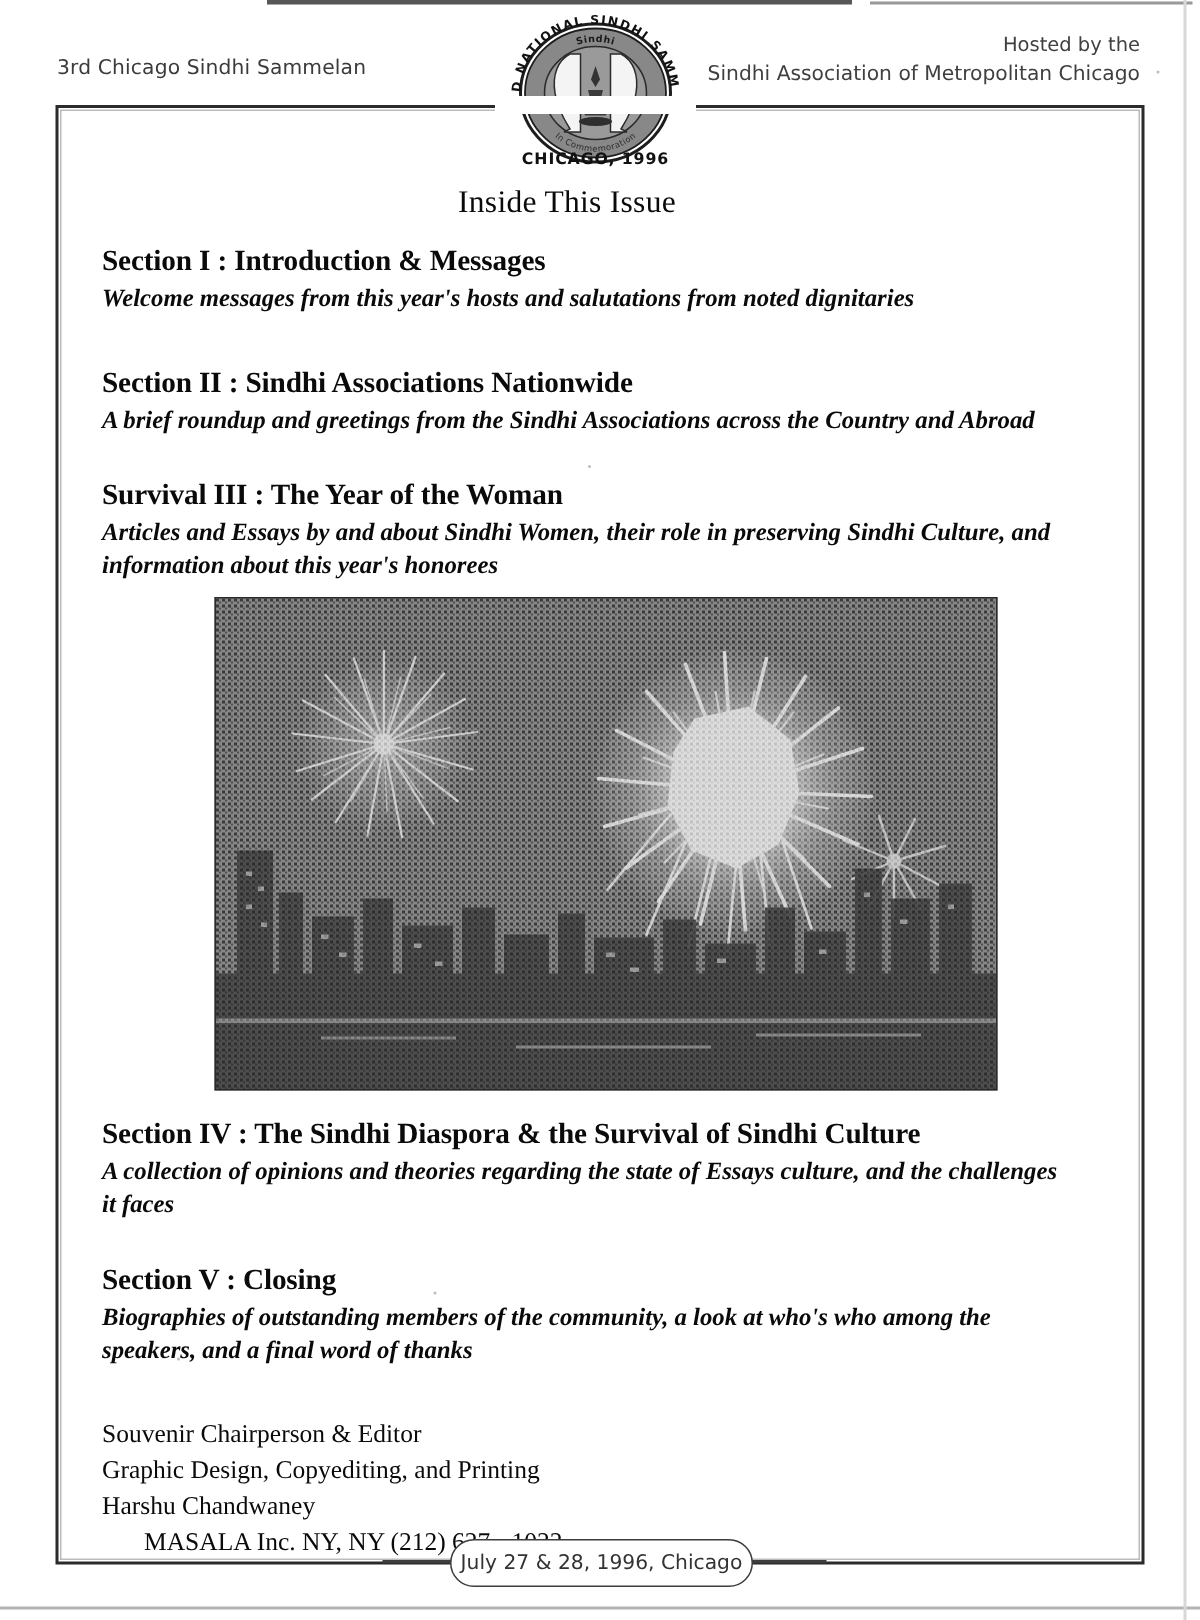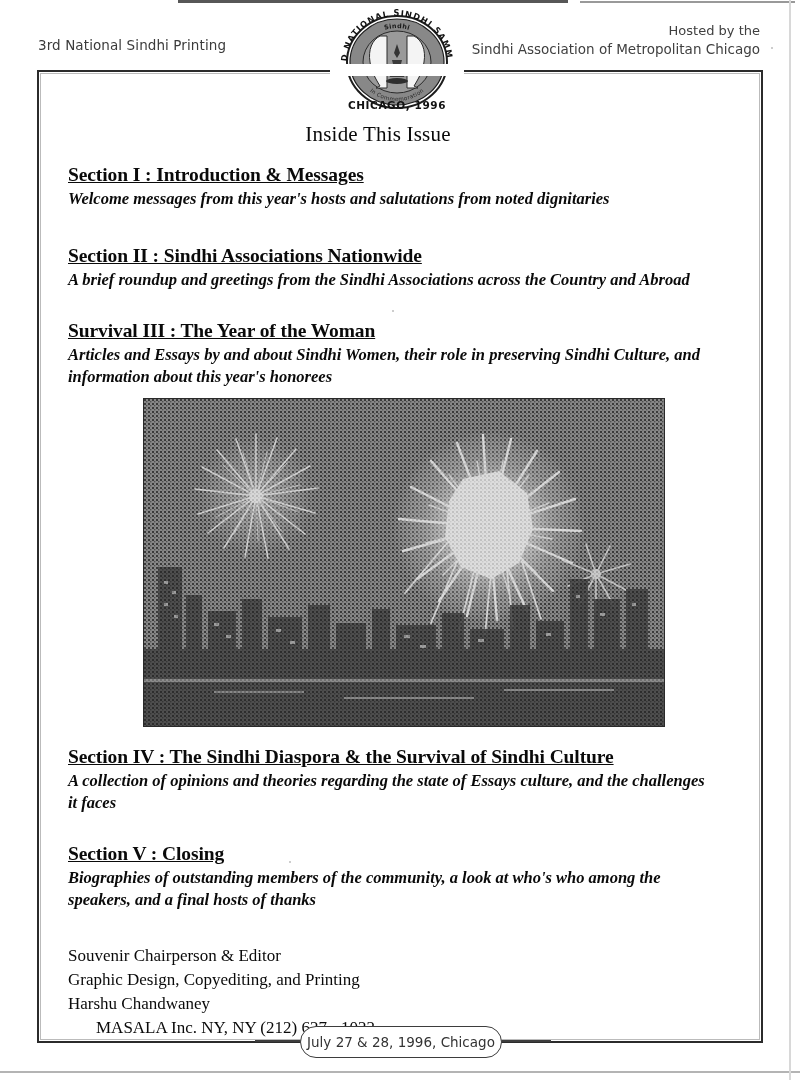--- a/index.html
+++ b/index.html
@@ -115,21 +115,20 @@
     margin: 0 0 16px 0;
   }
   .section { margin-bottom: 2px; }
   .sec-head {
     font-weight: bold;
     font-size: 19.5px;
     letter-spacing: -.1px;
     margin: 0;
     line-height: 23px;
     white-space: nowrap;
-    text-decoration: underline;
   }
   .sec-desc {
     font-style: italic;
     font-weight: bold;
     font-size: 16.5px;
     line-height: 22px;
     margin: 2px 0 0 0;
     max-width: 645px;
   }
   .gap-lg { height: 32px; }
@@ -202,21 +201,21 @@
 </head>
 <body>
 
 <div class="page">
 
   <div class="scan-edge-top"></div>
   <div class="scan-edge-top2"></div>
   <div class="scan-edge-bottom"></div>
   <div class="scan-edge-right"></div>
 
-  <div class="hdr-left">3rd National Sindhi Printing</div>
+  <div class="hdr-left">3rd Chicago Sindhi Sammelan</div>
   <div class="hdr-right">
     <div class="l1">Hosted by the</div>
     <div class="l2">Sindhi Association of Metropolitan Chicago</div>
   </div>
 
   <div class="seal">
     <svg width="134" height="108" viewBox="0 0 134 108" xmlns="http://www.w3.org/2000/svg">
       <defs>
         <path id="arcTop" d="M 17,56 A 50,46 0 0 1 117,56" fill="none"></path>
         <path id="arcIn" d="M 30,56 A 37,34 0 0 1 104,56" fill="none"></path>
@@ -453,21 +452,21 @@
   <div class="content" style="top:745px;">
     <div class="section">
       <p class="sec-head">Section IV : The Sindhi Diaspora &amp; the Survival of Sindhi Culture</p>
       <p class="sec-desc">A collection of opinions and theories regarding the state of Essays culture, and the challenges it faces</p>
     </div>
 
     <div class="gap-md"></div>
 
     <div class="section">
       <p class="sec-head">Section V : Closing</p>
-      <p class="sec-desc">Biographies of outstanding members of the community, a look at who's who among the speakers, and a final hosts of thanks</p>
+      <p class="sec-desc">Biographies of outstanding members of the community, a look at who's who among the speakers, and a final word of thanks</p>
     </div>
   </div>
 
   <div class="credits">
     <div class="credits-row">
       <div class="credits-col-l">Souvenir Chairperson &amp; Editor</div>
       <div class="credits-col-r">Graphic Design, Copyediting, and Printing</div>
     </div>
     <div class="credits-row">
       <div class="credits-col-l">Harshu Chandwaney</div>

